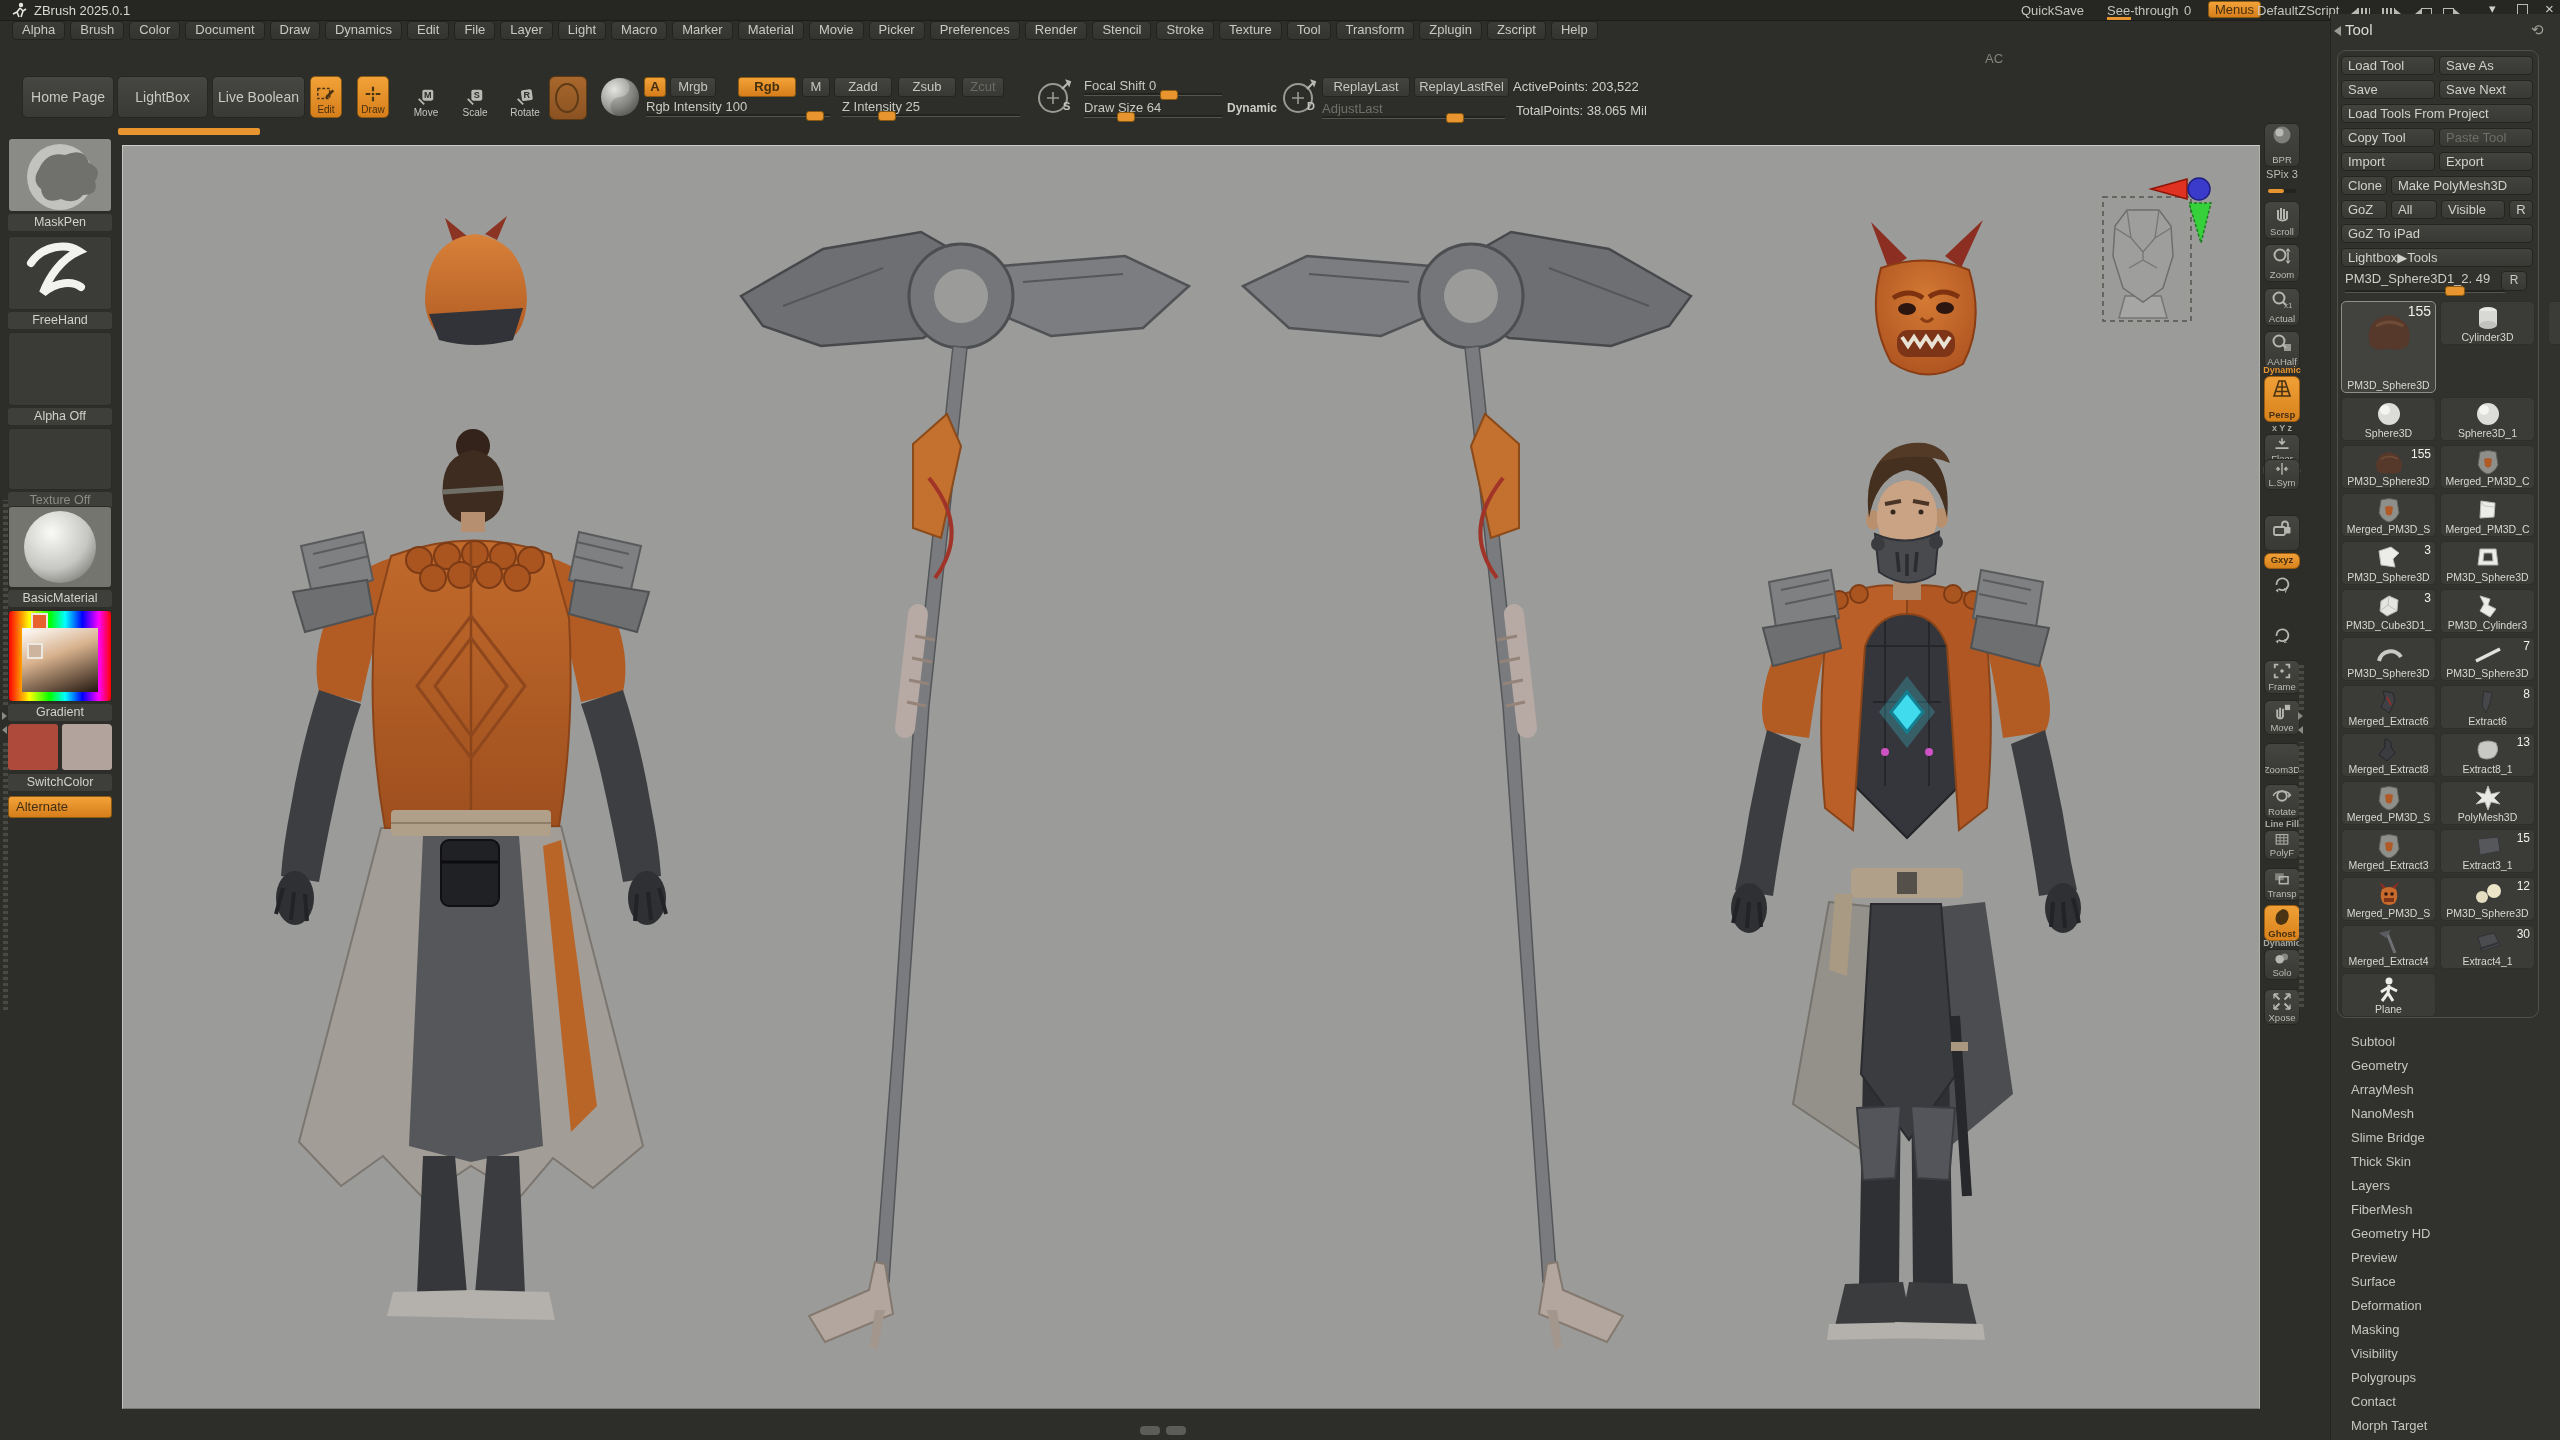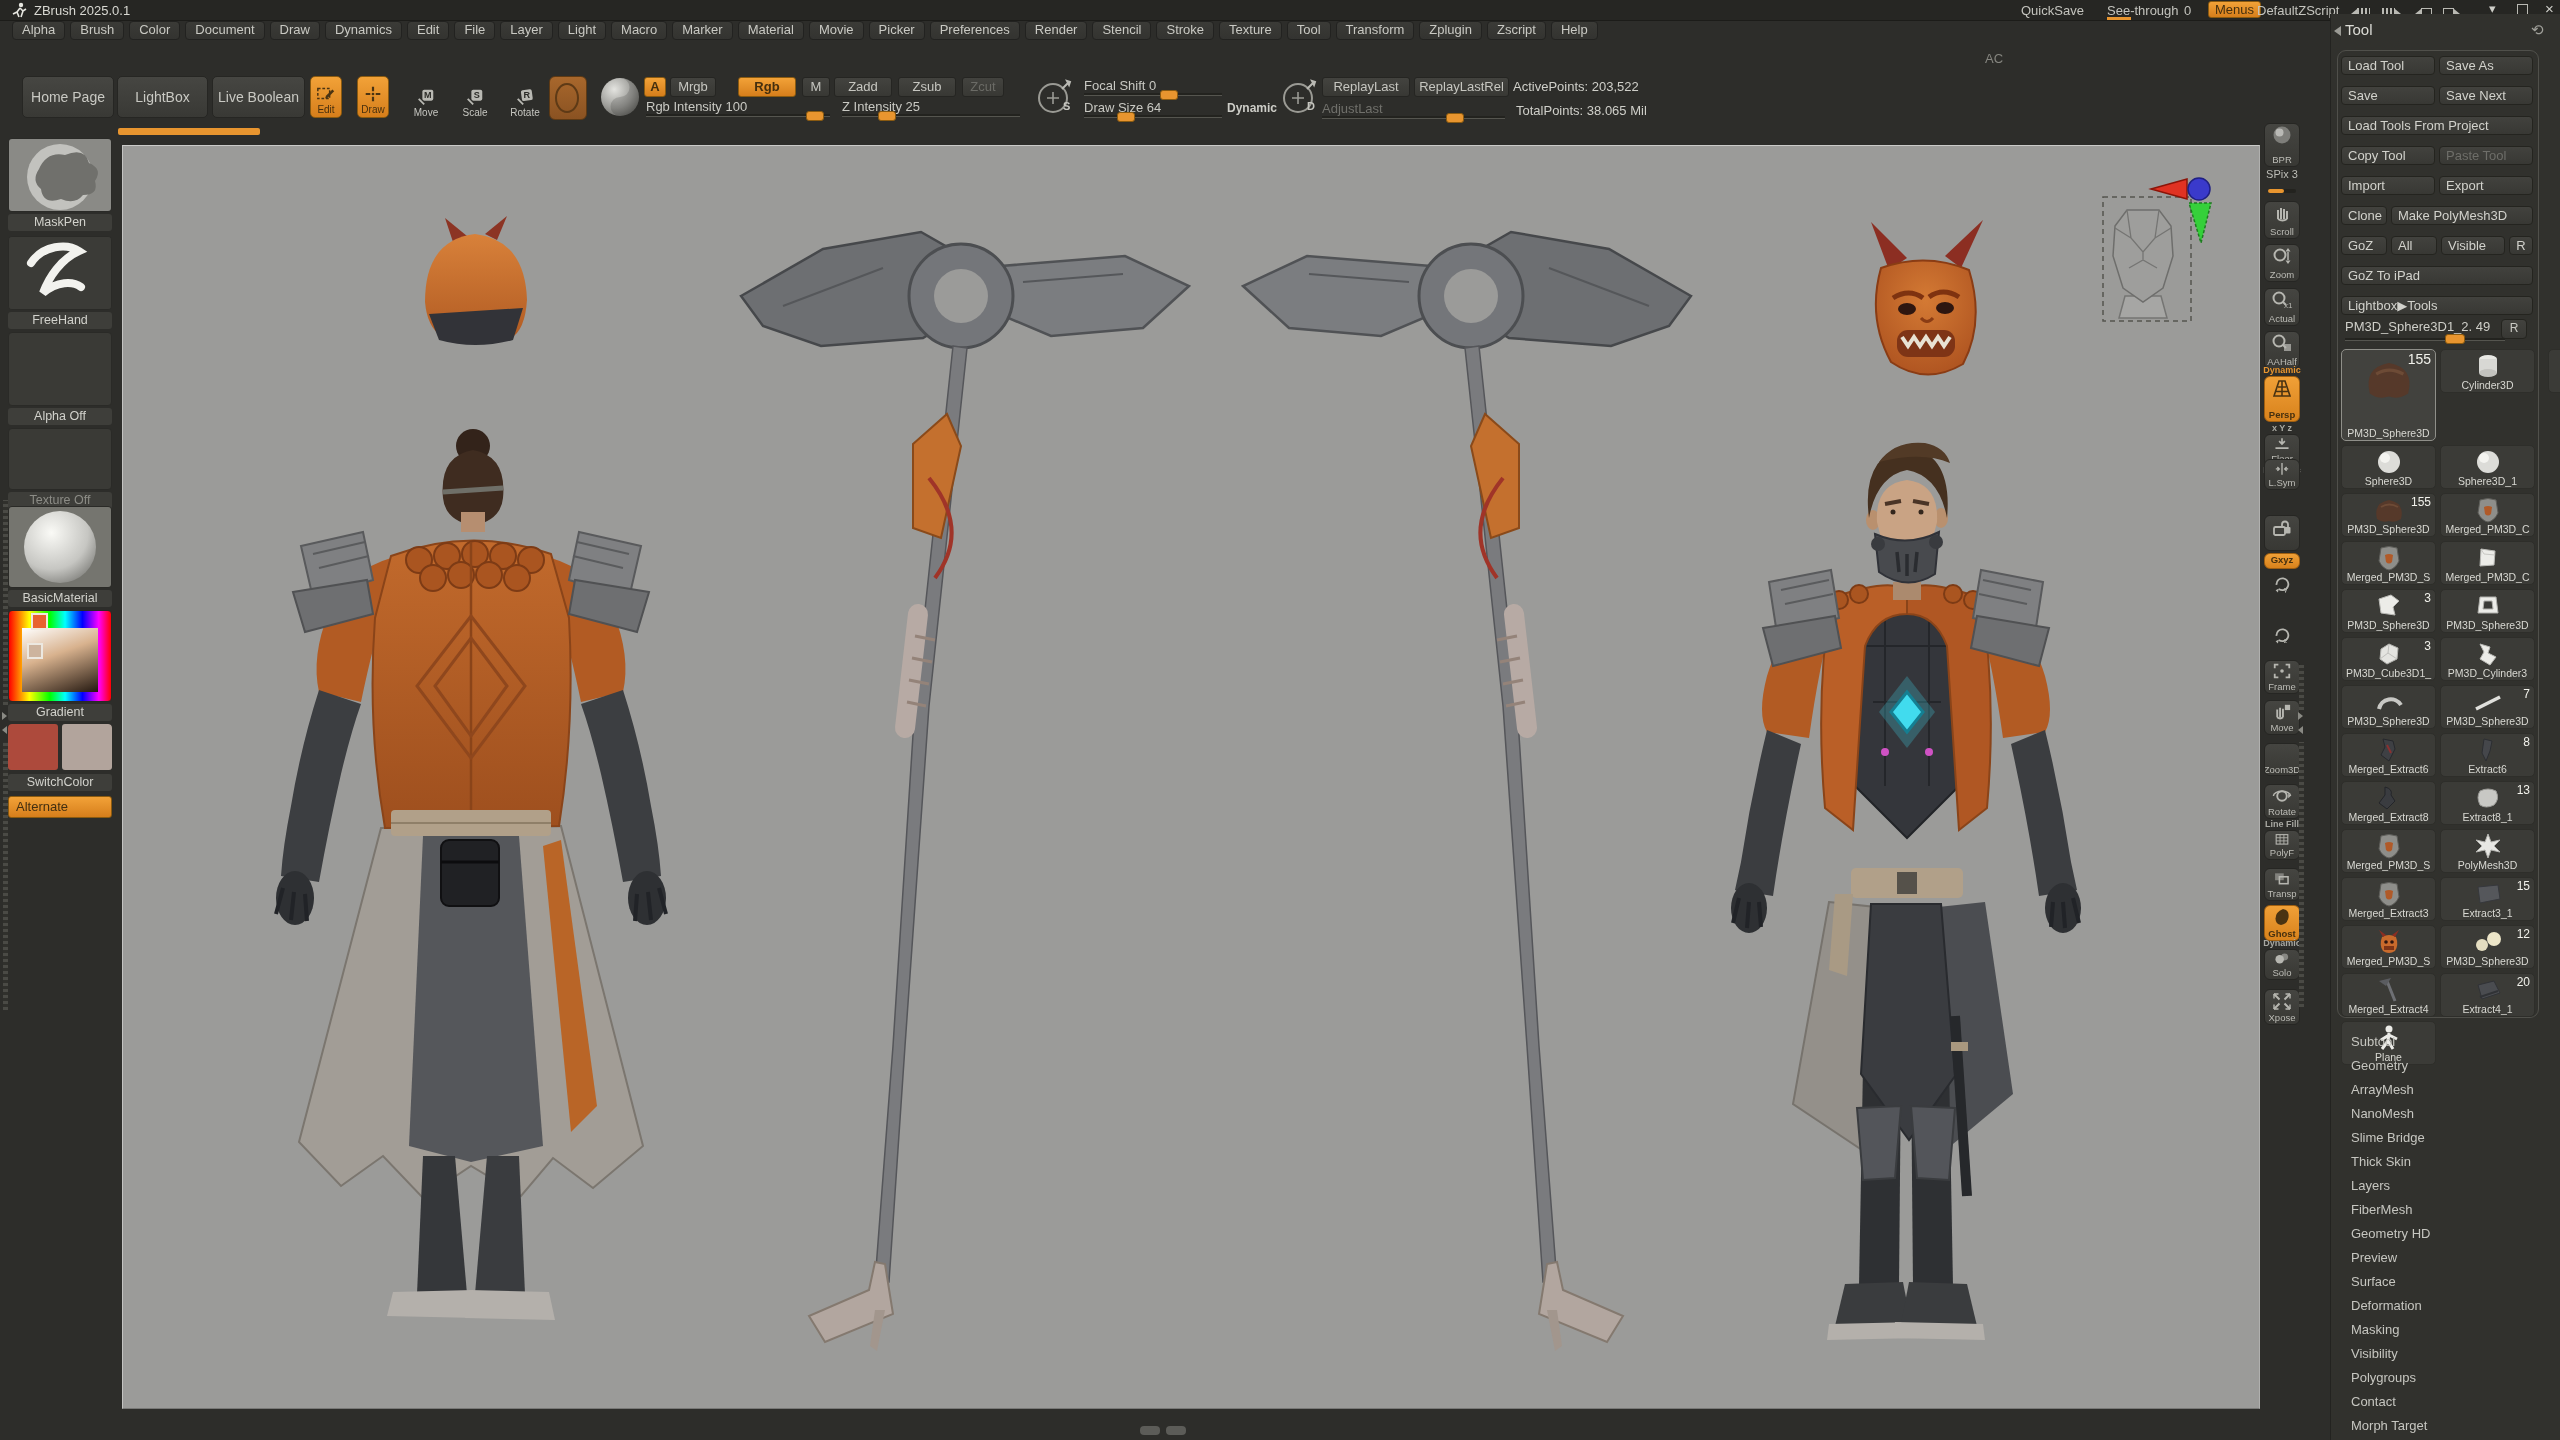--- a/index.html
+++ b/index.html
@@ -66,21 +66,21 @@
   .shelf-pre{position:absolute;left:2260px;width:44px;text-align:center;font-size:9px;font-weight:bold;color:#a8a8a2;}
   .shelf-pre.orange-txt{color:#e8952f;}
   .spix-track{width:28px;height:4px;background:#23231f;border-radius:2px;position:relative;margin-bottom:4px;}
   .spix-fill{position:absolute;left:0;top:0;height:4px;width:16px;background:#e8952f;border-radius:2px;}
   
   .tool-panel{position:absolute;left:2330px;top:14px;width:230px;height:1426px;background:#31312d;border-left:1px solid #232320;}
   .tp-collapse{position:absolute;left:3px;top:12px;width:0;height:0;border-top:5px solid transparent;border-bottom:5px solid transparent;border-right:7px solid #9a9a94;}
   .tp-title{position:absolute;left:14px;top:7px;font-size:15px;color:#dcdcd6;}
   .tp-reset{position:absolute;left:200px;top:7px;font-size:15px;color:#a0a09a;}
   .tp-box{position:absolute;left:6px;top:36px;width:202px;height:968px;border:1px solid #50504b;border-radius:9px;box-sizing:border-box;padding:5px 3px;}
-  .tp-actions{display:flex;flex-wrap:wrap;gap:11px 4px;}
+  .tp-actions{display:flex;flex-wrap:wrap;gap:5px 4px;}
   .tp-btn{height:19px;line-height:17px;font-size:13px;color:#d2d2cc;background:linear-gradient(#42423e,#383834);
     border:1px solid #24241f;border-radius:4px;text-align:left;padding:0 0 0 6px;box-sizing:border-box;overflow:hidden;white-space:nowrap;}
   .tp-btn.dis{color:#6e6e69;}
   .w-half{width:94px;} .w-full{width:192px;} .w-sm{width:46px;} .w-lg{width:142px;} .w-md{width:64px;} .w-xs{width:24px;padding-left:0;text-align:center;}
   .tp-slider{position:relative;height:26px;margin-top:4px;}
   .tp-slider .nm{position:absolute;left:4px;top:0;font-size:13px;color:#cfcfc9;white-space:nowrap;}
   .tp-slider .tr{position:absolute;left:4px;top:19px;width:160px;height:2px;background:#23231f;border-bottom:1px solid #55554f;}
   .tp-slider .hd{position:absolute;left:104px;top:15px;width:18px;height:8px;background:#e8952f;border:1px solid #8a5a10;border-radius:3px;}
   .tp-slider .rbtn{position:absolute;right:8px;top:0;width:24px;height:18px;line-height:16px;font-size:12px;color:#c9c9c3;
     background:linear-gradient(#42423e,#383834);border:1px solid #24241f;border-radius:4px;text-align:center;}
@@ -864,21 +864,21 @@
               <path d="M10 6 L22 3 L17 11 Z" fill="#5a5c60"></path>
             </svg>
             <div class="st-lab">Merged_Extract4</div>
           </div>
           <div class="st-cell">
             <svg width="40" height="30" viewBox="0 0 40 30">
               <path d="M10 10 L26 6 L32 18 L14 24 Z" fill="#4a4c50" stroke="#303236"></path>
               <path d="M12 22 L30 16" stroke="#303236" stroke-width="2"></path>
             </svg>
             <div class="st-lab">Extract4_1</div>
-            <div class="st-badge">20</div>
+            <div class="st-badge">30</div>
           </div>
           <div class="st-cell">
             <svg width="40" height="30" viewBox="0 0 40 30">
               <circle cx="20" cy="6" r="3.5" fill="#ecece8"></circle>
               <path d="M20 10 L19 18 M19 18 L13 26 M19 18 L24 26 M20 12 L12 17 M20 12 L28 16" stroke="#ecece8" stroke-width="3" fill="none"></path>
             </svg>
             <div class="st-lab">Plane</div>
           </div>
           <div class="st-cell blank"></div>
         </div>

